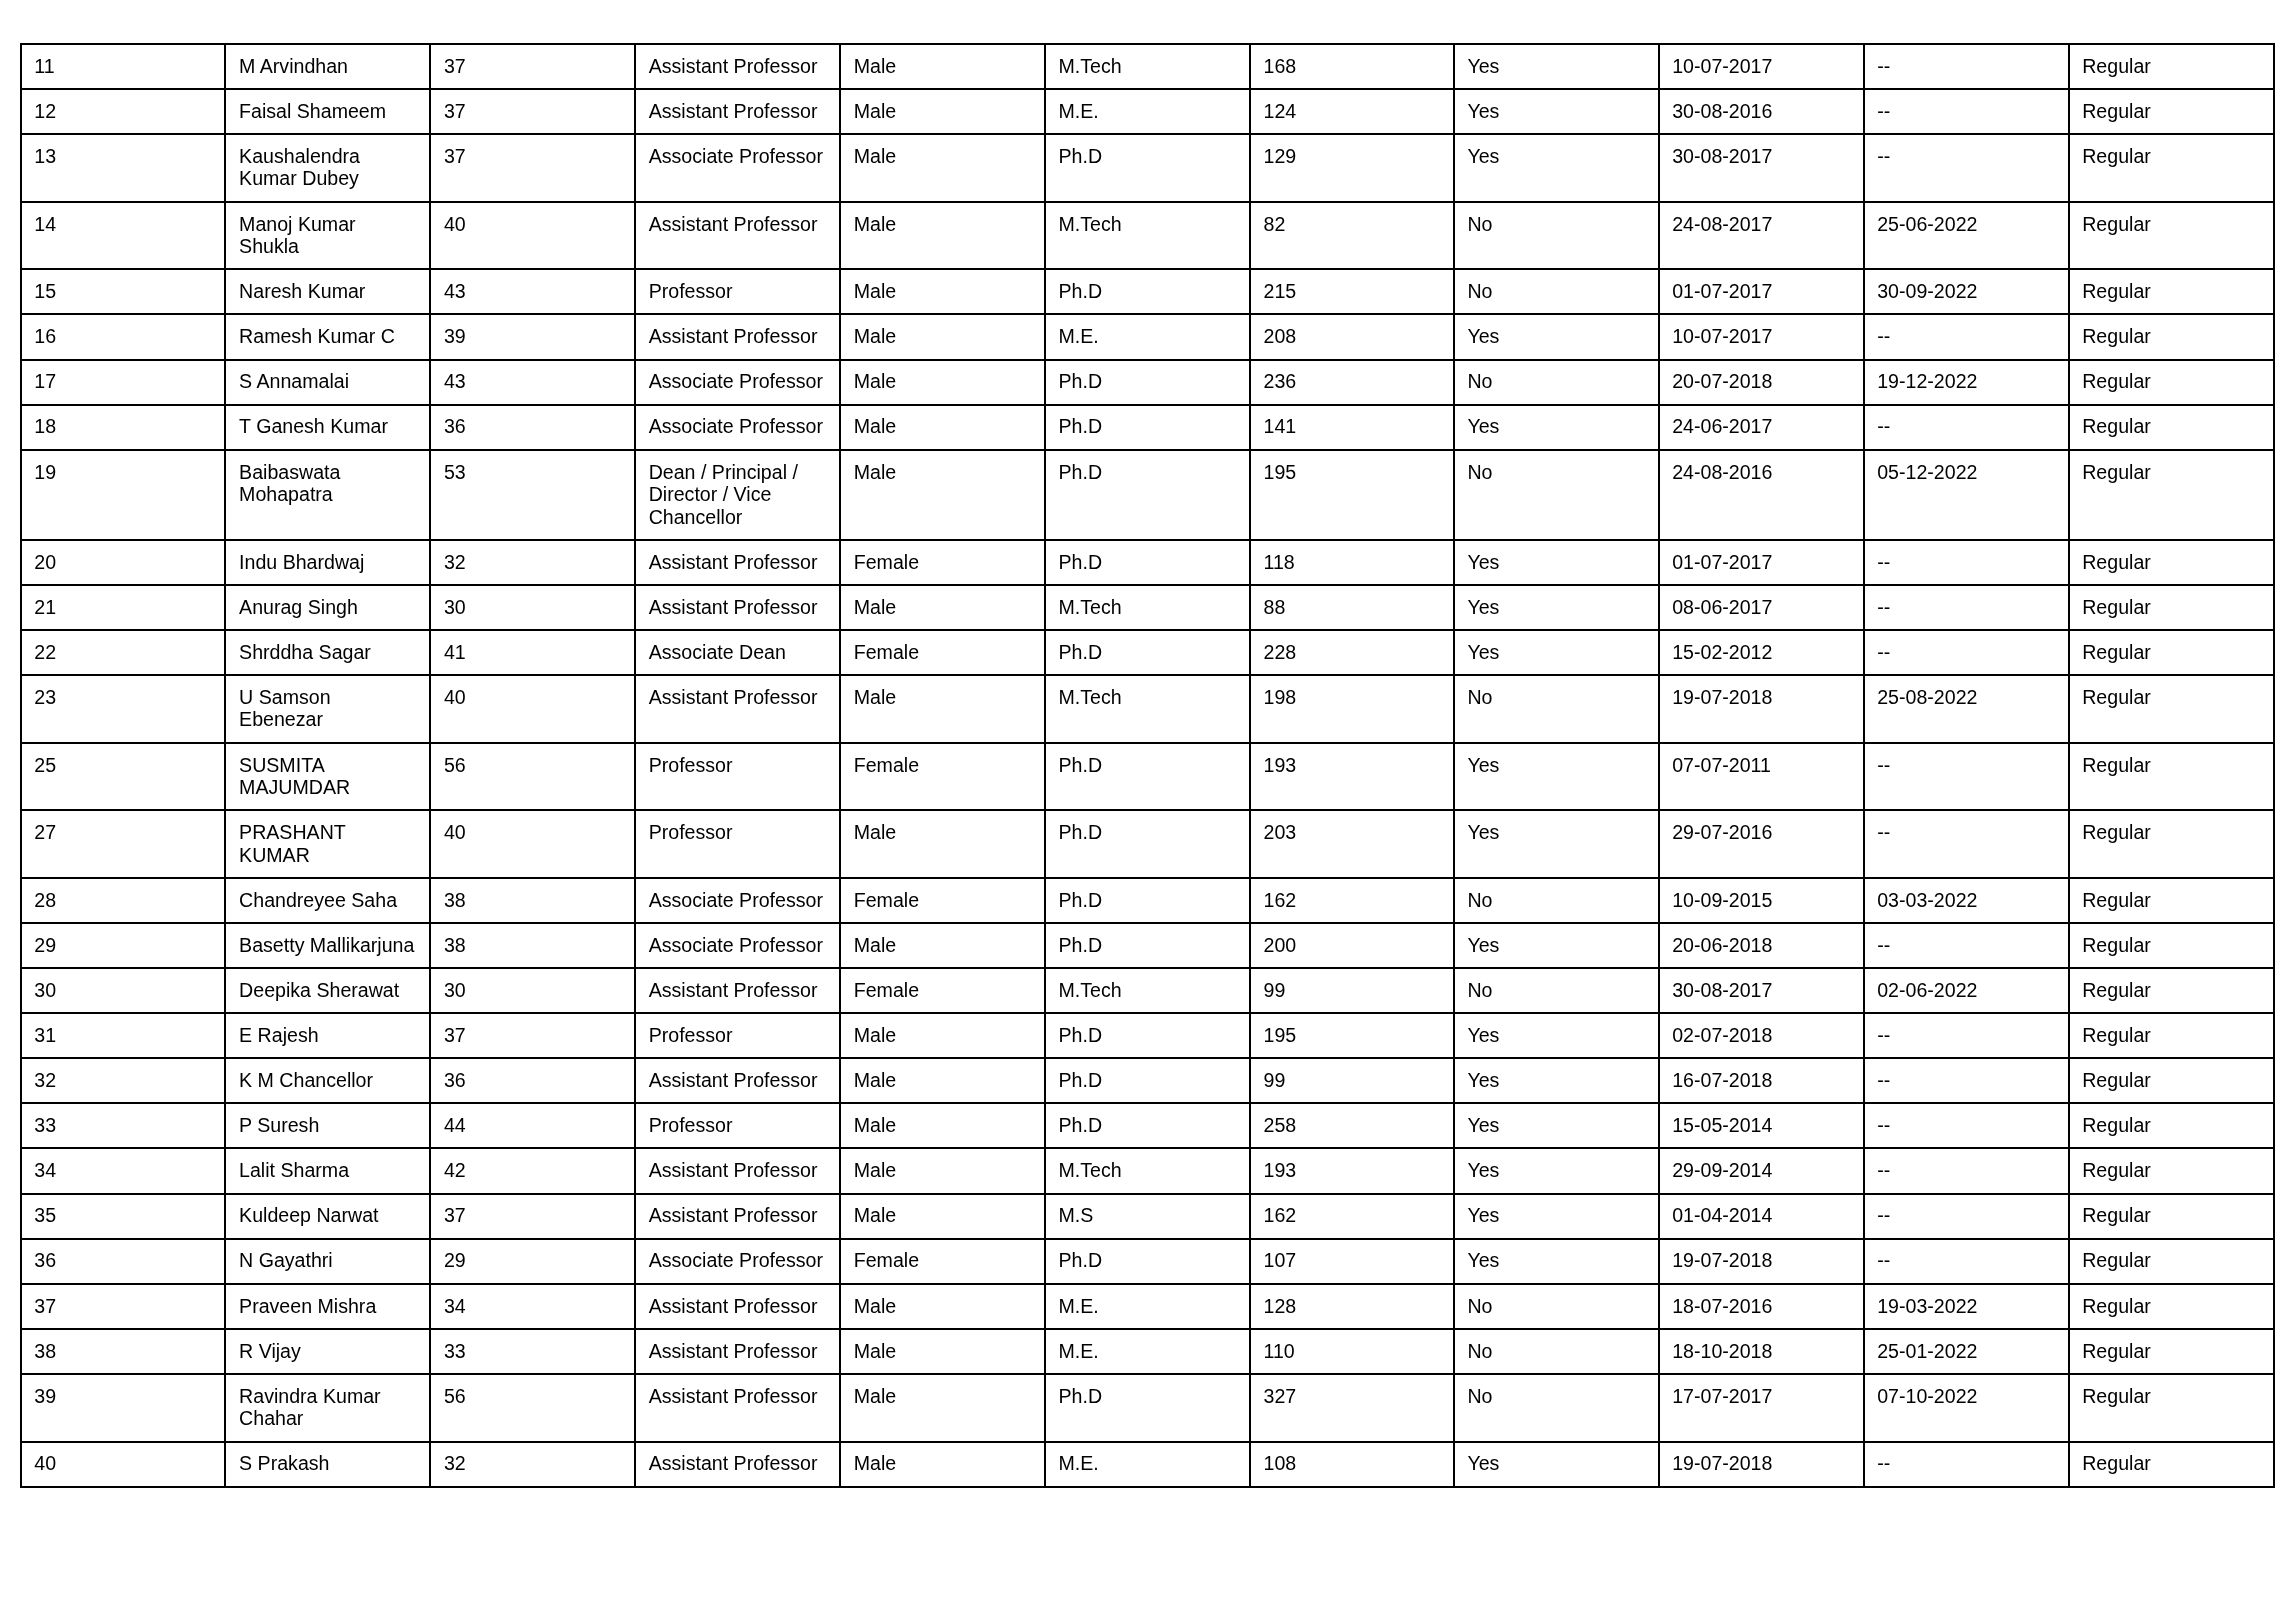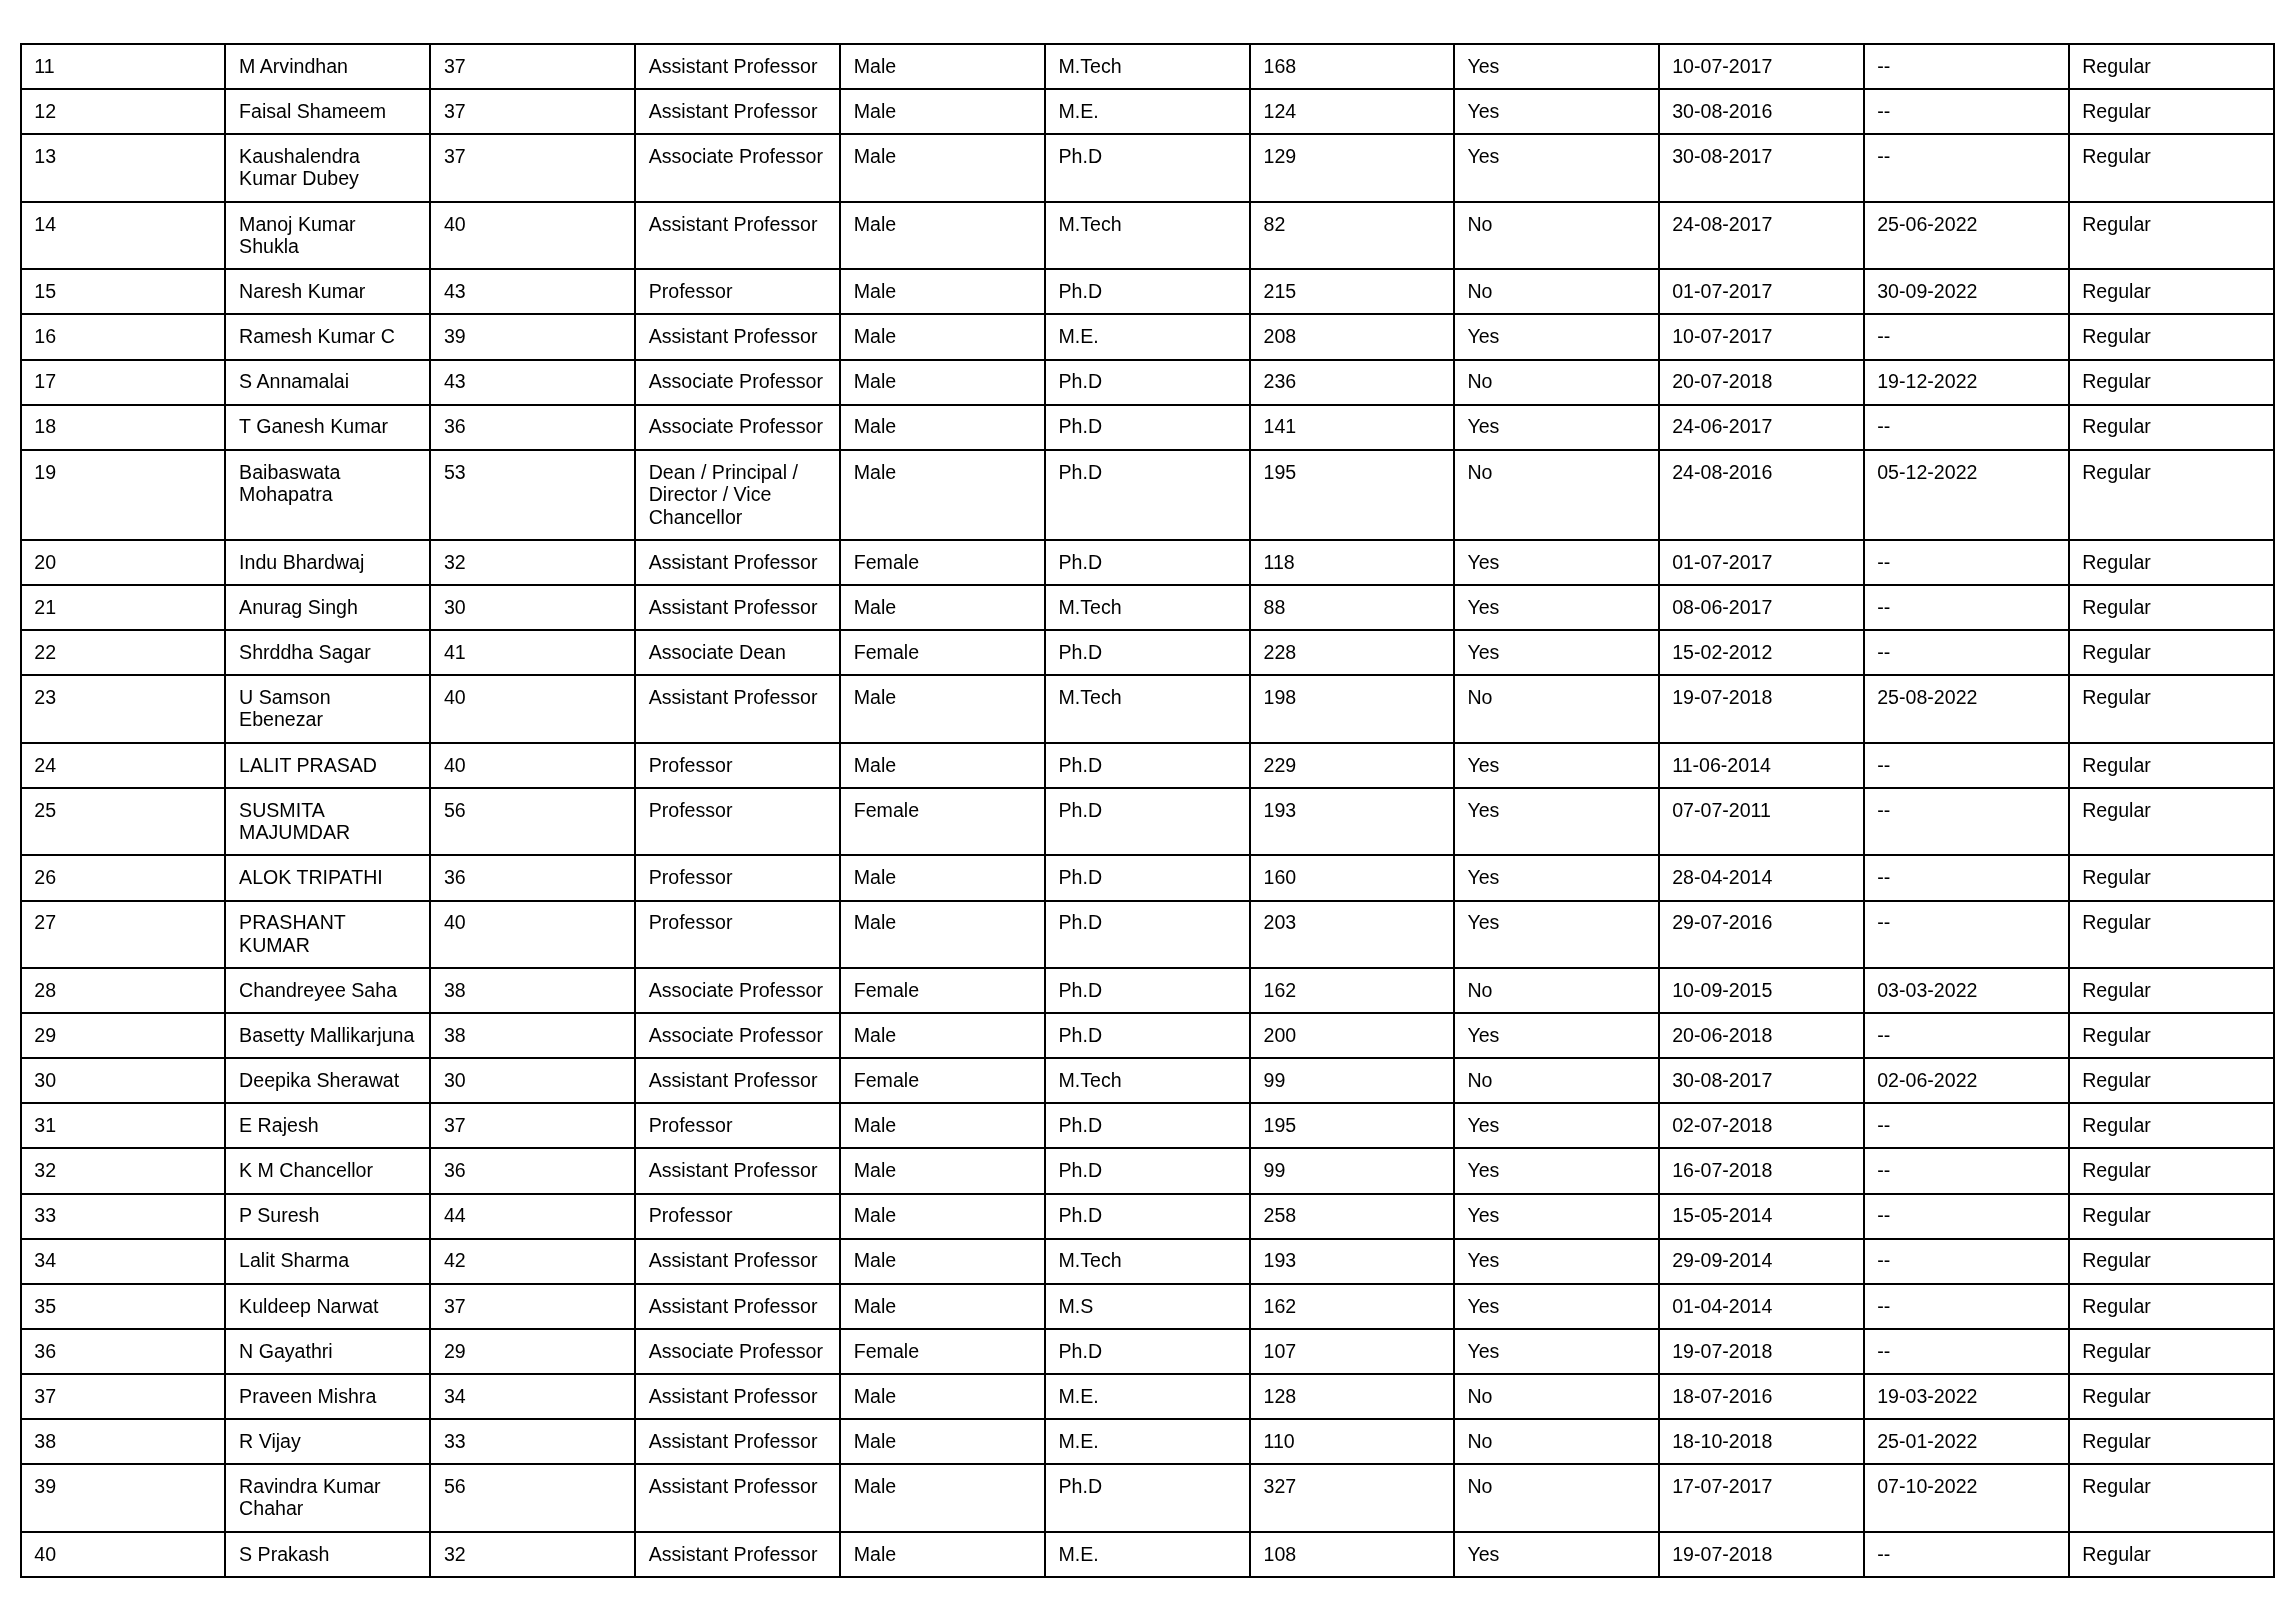--- a/index.html
+++ b/index.html
@@ -219,55 +219,29 @@
           <td>Assistant Professor</td>
           <td>Male</td>
           <td>M.Tech</td>
           <td>198</td>
           <td>No</td>
           <td>19-07-2018</td>
           <td>25-08-2022</td>
           <td>Regular</td>
         </tr>
         <tr>
-          <td>24</td>
-          <td>LALIT PRASAD</td>
-          <td>40</td>
-          <td>Professor</td>
-          <td>Male</td>
-          <td>Ph.D</td>
-          <td>229</td>
-          <td>Yes</td>
-          <td>11-06-2014</td>
-          <td>--</td>
-          <td>Regular</td>
-        </tr>
-        <tr>
           <td>25</td>
           <td>SUSMITA MAJUMDAR</td>
           <td>56</td>
           <td>Professor</td>
           <td>Female</td>
           <td>Ph.D</td>
           <td>193</td>
           <td>Yes</td>
           <td>07-07-2011</td>
-          <td>--</td>
-          <td>Regular</td>
-        </tr>
-        <tr>
-          <td>26</td>
-          <td>ALOK TRIPATHI</td>
-          <td>36</td>
-          <td>Professor</td>
-          <td>Male</td>
-          <td>Ph.D</td>
-          <td>160</td>
-          <td>Yes</td>
-          <td>28-04-2014</td>
           <td>--</td>
           <td>Regular</td>
         </tr>
         <tr>
           <td>27</td>
           <td>PRASHANT KUMAR</td>
           <td>40</td>
           <td>Professor</td>
           <td>Male</td>
           <td>Ph.D</td>

